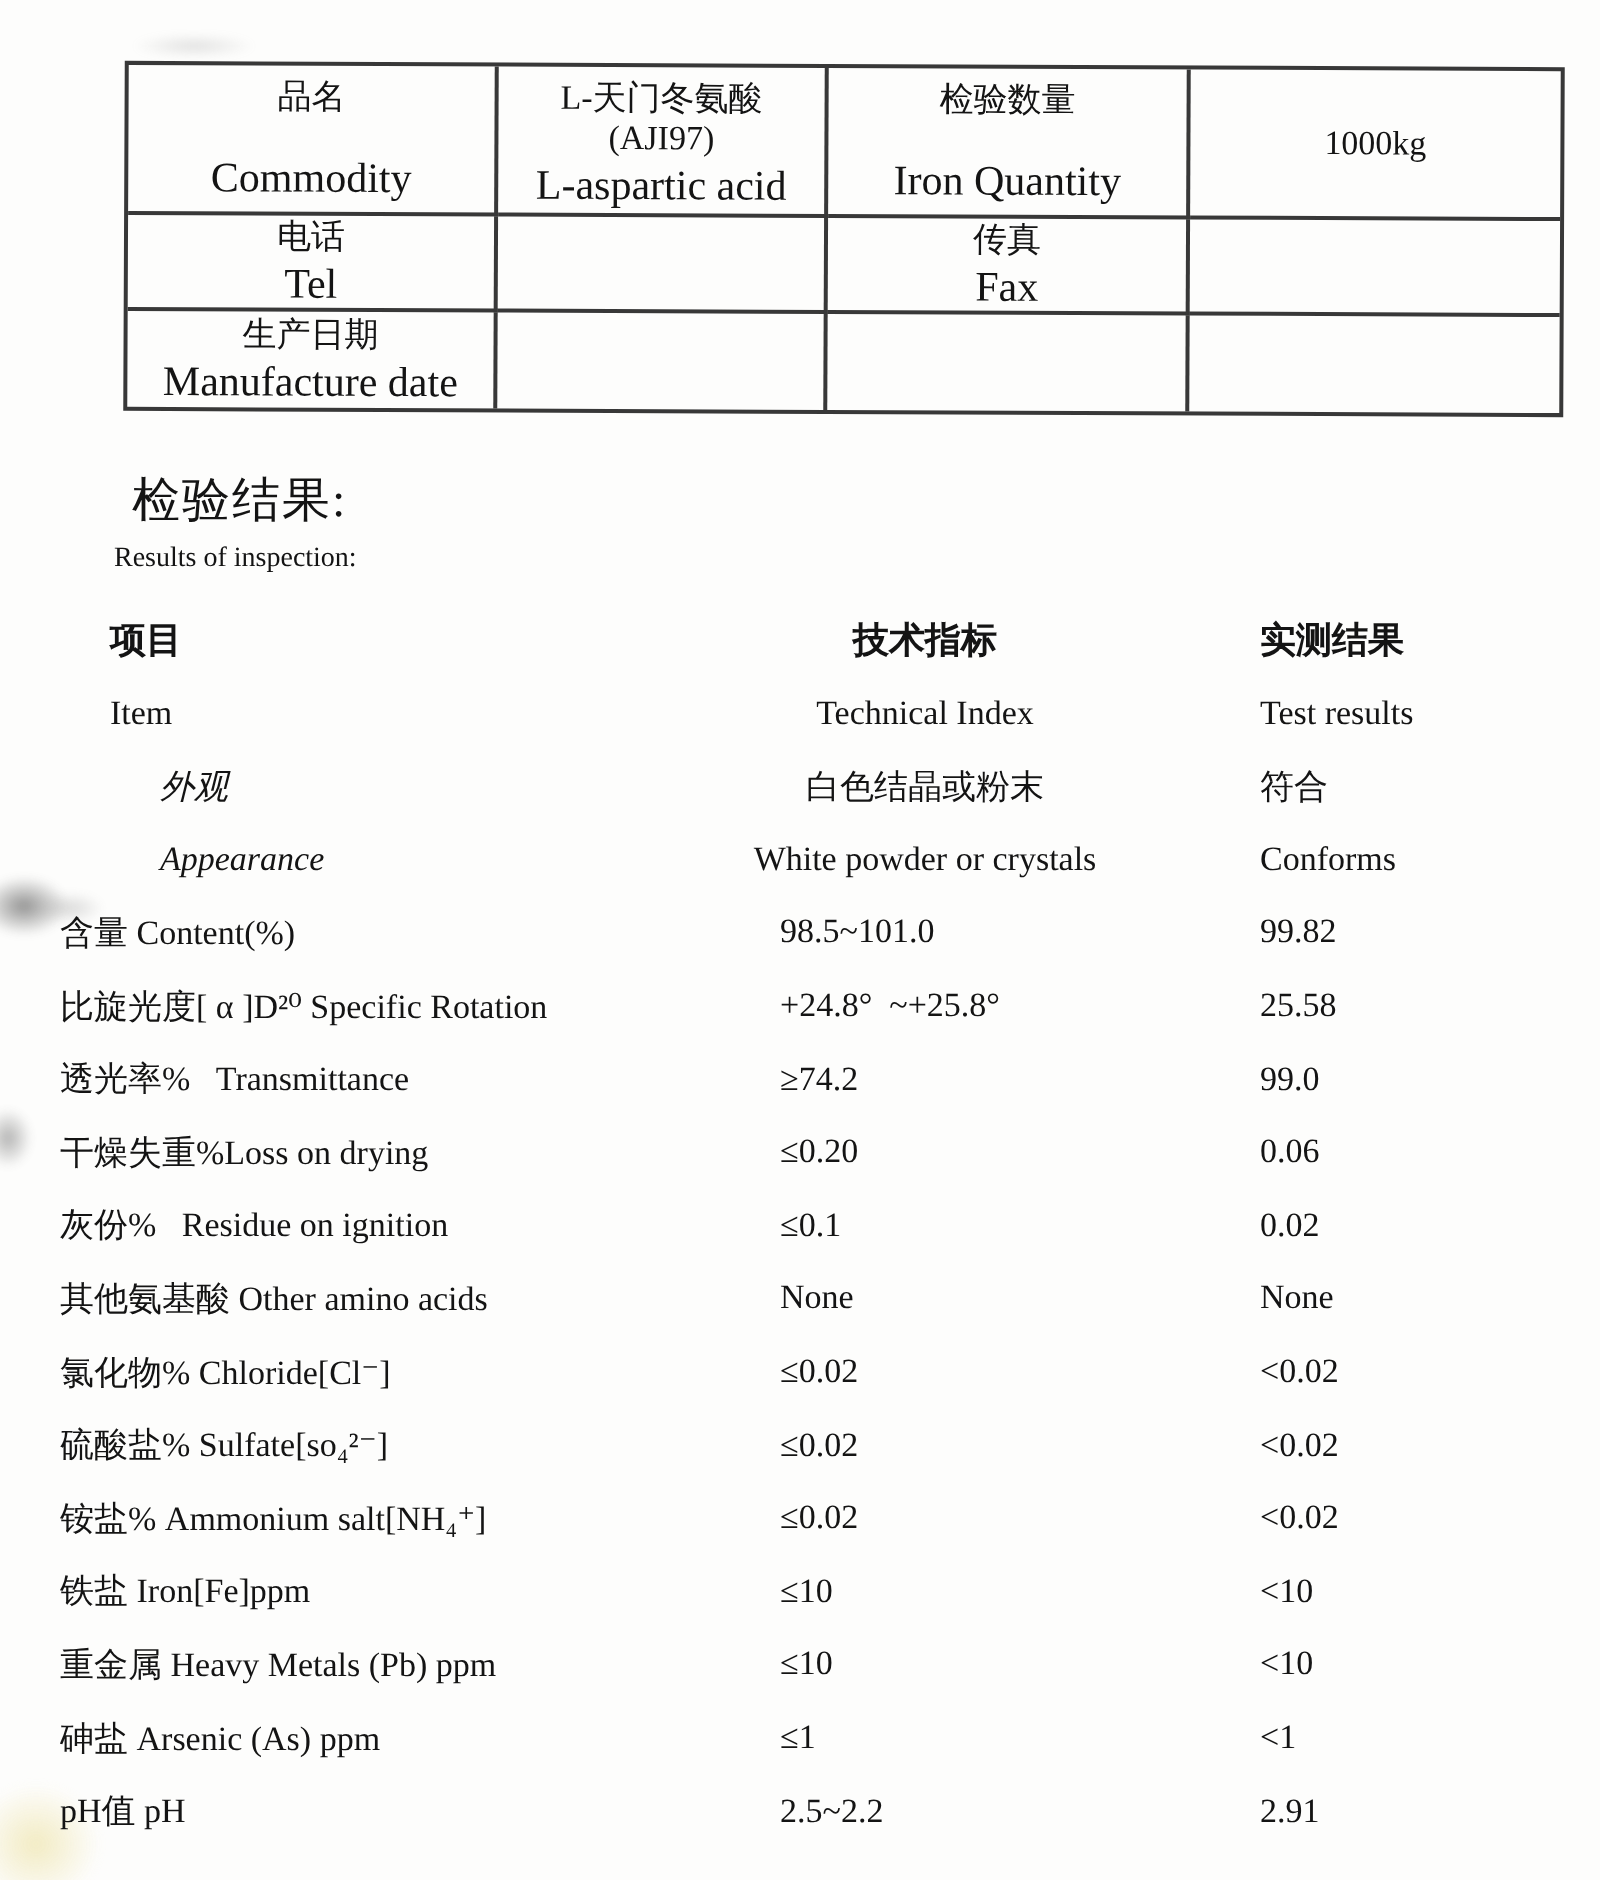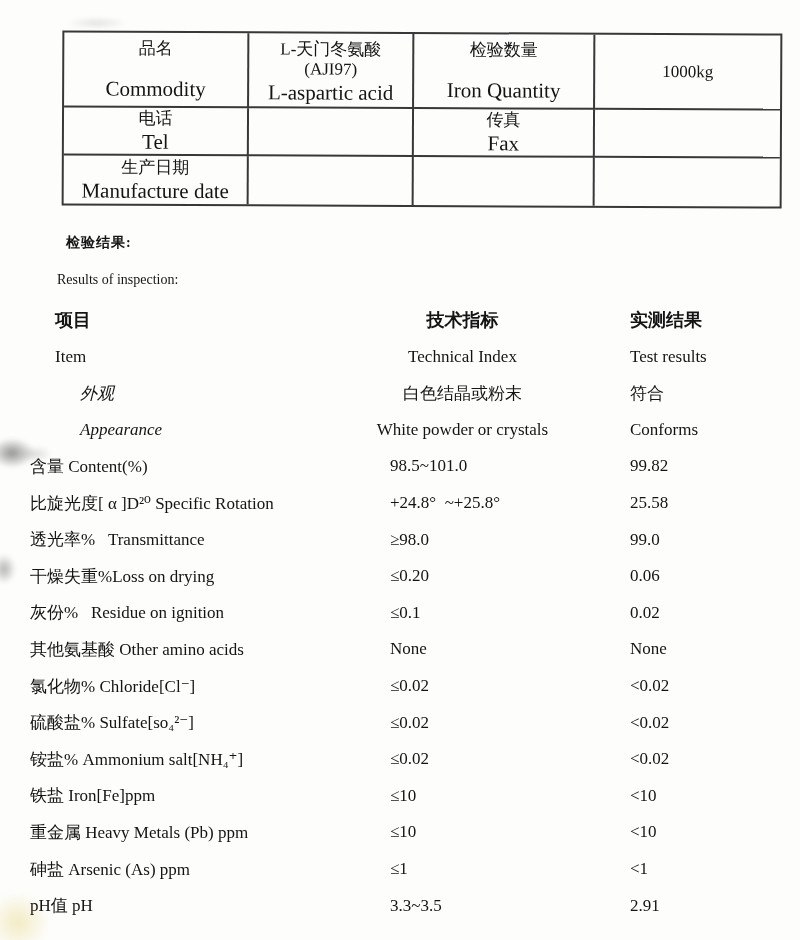--- a/index.html
+++ b/index.html
@@ -60,21 +60,21 @@
     padding:6px 4px 4px 4px;
     text-align:center;
   }
   .info-table .cell:nth-child(4n){border-right:none;}
   .info-table .cell:nth-child(n+9){border-bottom:none;}
   .info-table .mid{justify-content:center;}
   .info-table .en{font-size:21px;}
   
   .title-zh{
     position:absolute;left:66px;top:234px;
-    font-size:14px;font-weight:bold;letter-spacing:1px;
+    font-size:24px;font-weight:normal;letter-spacing:1px;
   }
   .title-en{
     position:absolute;left:57px;top:272px;
     font-size:14px;
   }
   .results-block{
     position:absolute;left:0;top:301px;width:640px;
   }
   .rrow{
     display:grid;
@@ -184,21 +184,21 @@
           <div class="cell spec">98.5~101.0</div>
           <div class="cell result">99.82</div>
         </div>
         <div class="rrow">
           <div class="cell item">比旋光度[ α ]D²⁰ Specific Rotation</div>
           <div class="cell spec">+24.8°  ~+25.8°</div>
           <div class="cell result">25.58</div>
         </div>
         <div class="rrow">
           <div class="cell item">透光率%   Transmittance</div>
-          <div class="cell spec">≥98.0</div>
+          <div class="cell spec">≥74.2</div>
           <div class="cell result">99.0</div>
         </div>
         <div class="rrow">
           <div class="cell item">干燥失重%Loss on drying</div>
           <div class="cell spec">≤0.20</div>
           <div class="cell result">0.06</div>
         </div>
         <div class="rrow">
           <div class="cell item">灰份%   Residue on ignition</div>
           <div class="cell spec">≤0.1</div>
@@ -234,19 +234,19 @@
           <div class="cell spec">≤10</div>
           <div class="cell result">&lt;10</div>
         </div>
         <div class="rrow">
           <div class="cell item">砷盐 Arsenic (As) ppm</div>
           <div class="cell spec">≤1</div>
           <div class="cell result">&lt;1</div>
         </div>
         <div class="rrow">
           <div class="cell item">pH值 pH</div>
-          <div class="cell spec">3.3~3.5</div>
+          <div class="cell spec">2.5~2.2</div>
           <div class="cell result">2.91</div>
         </div>
       </div>
   </div>
 
 </div>
 
 </body></html>

